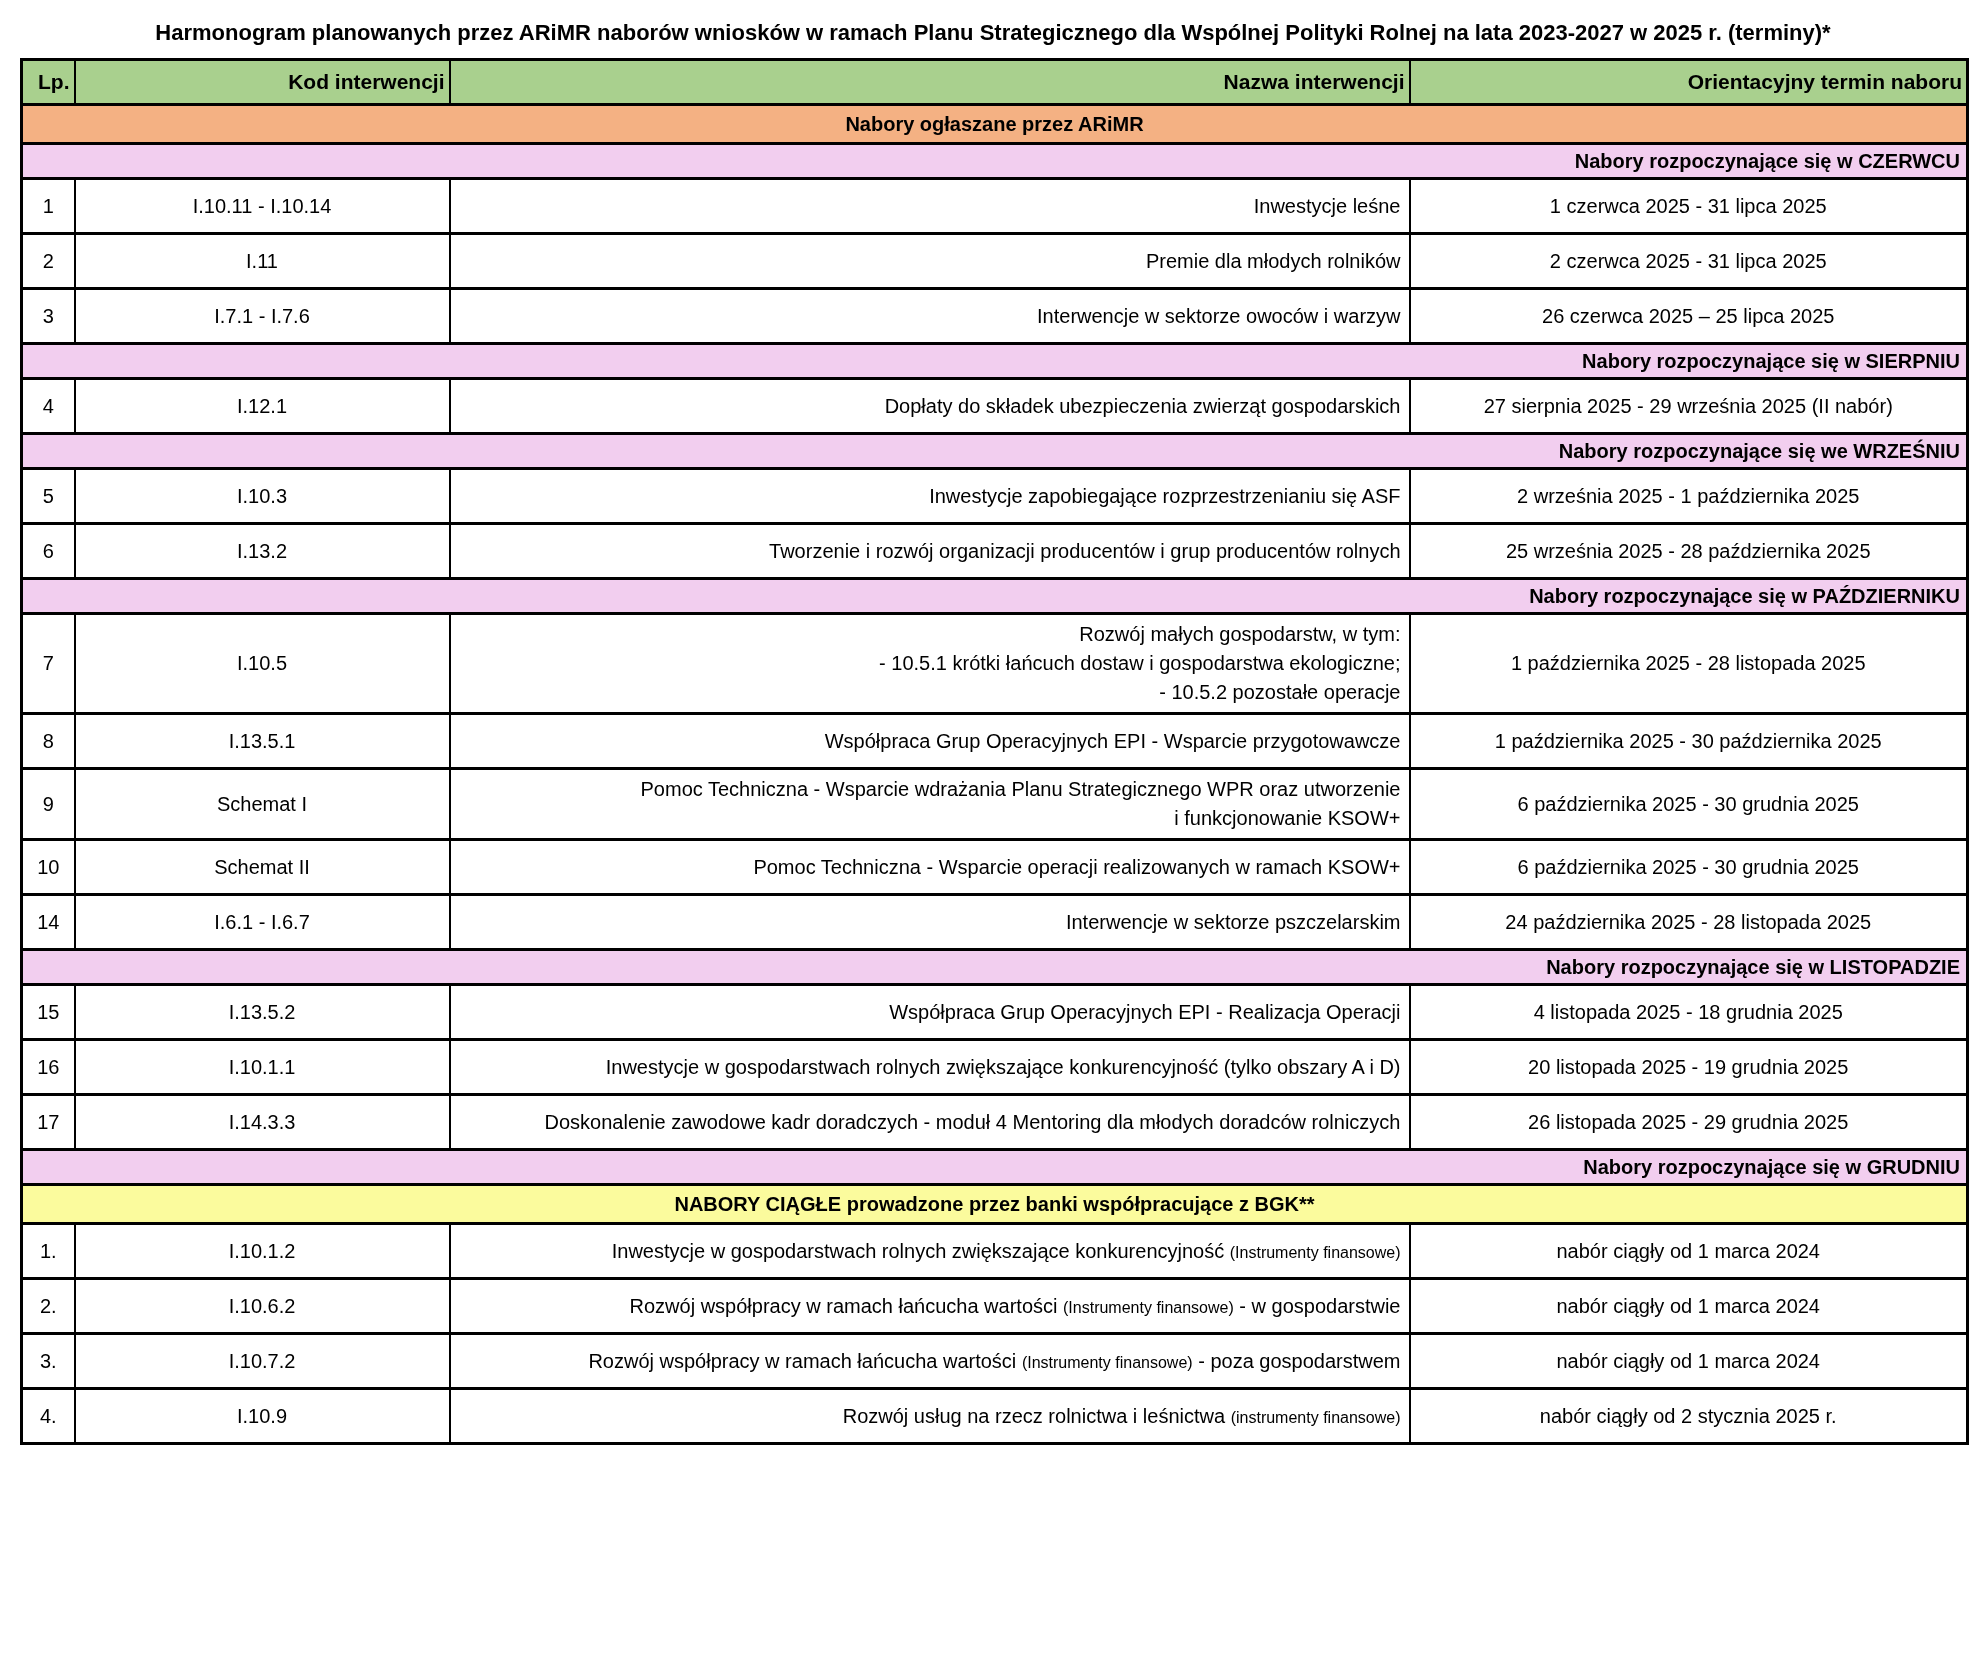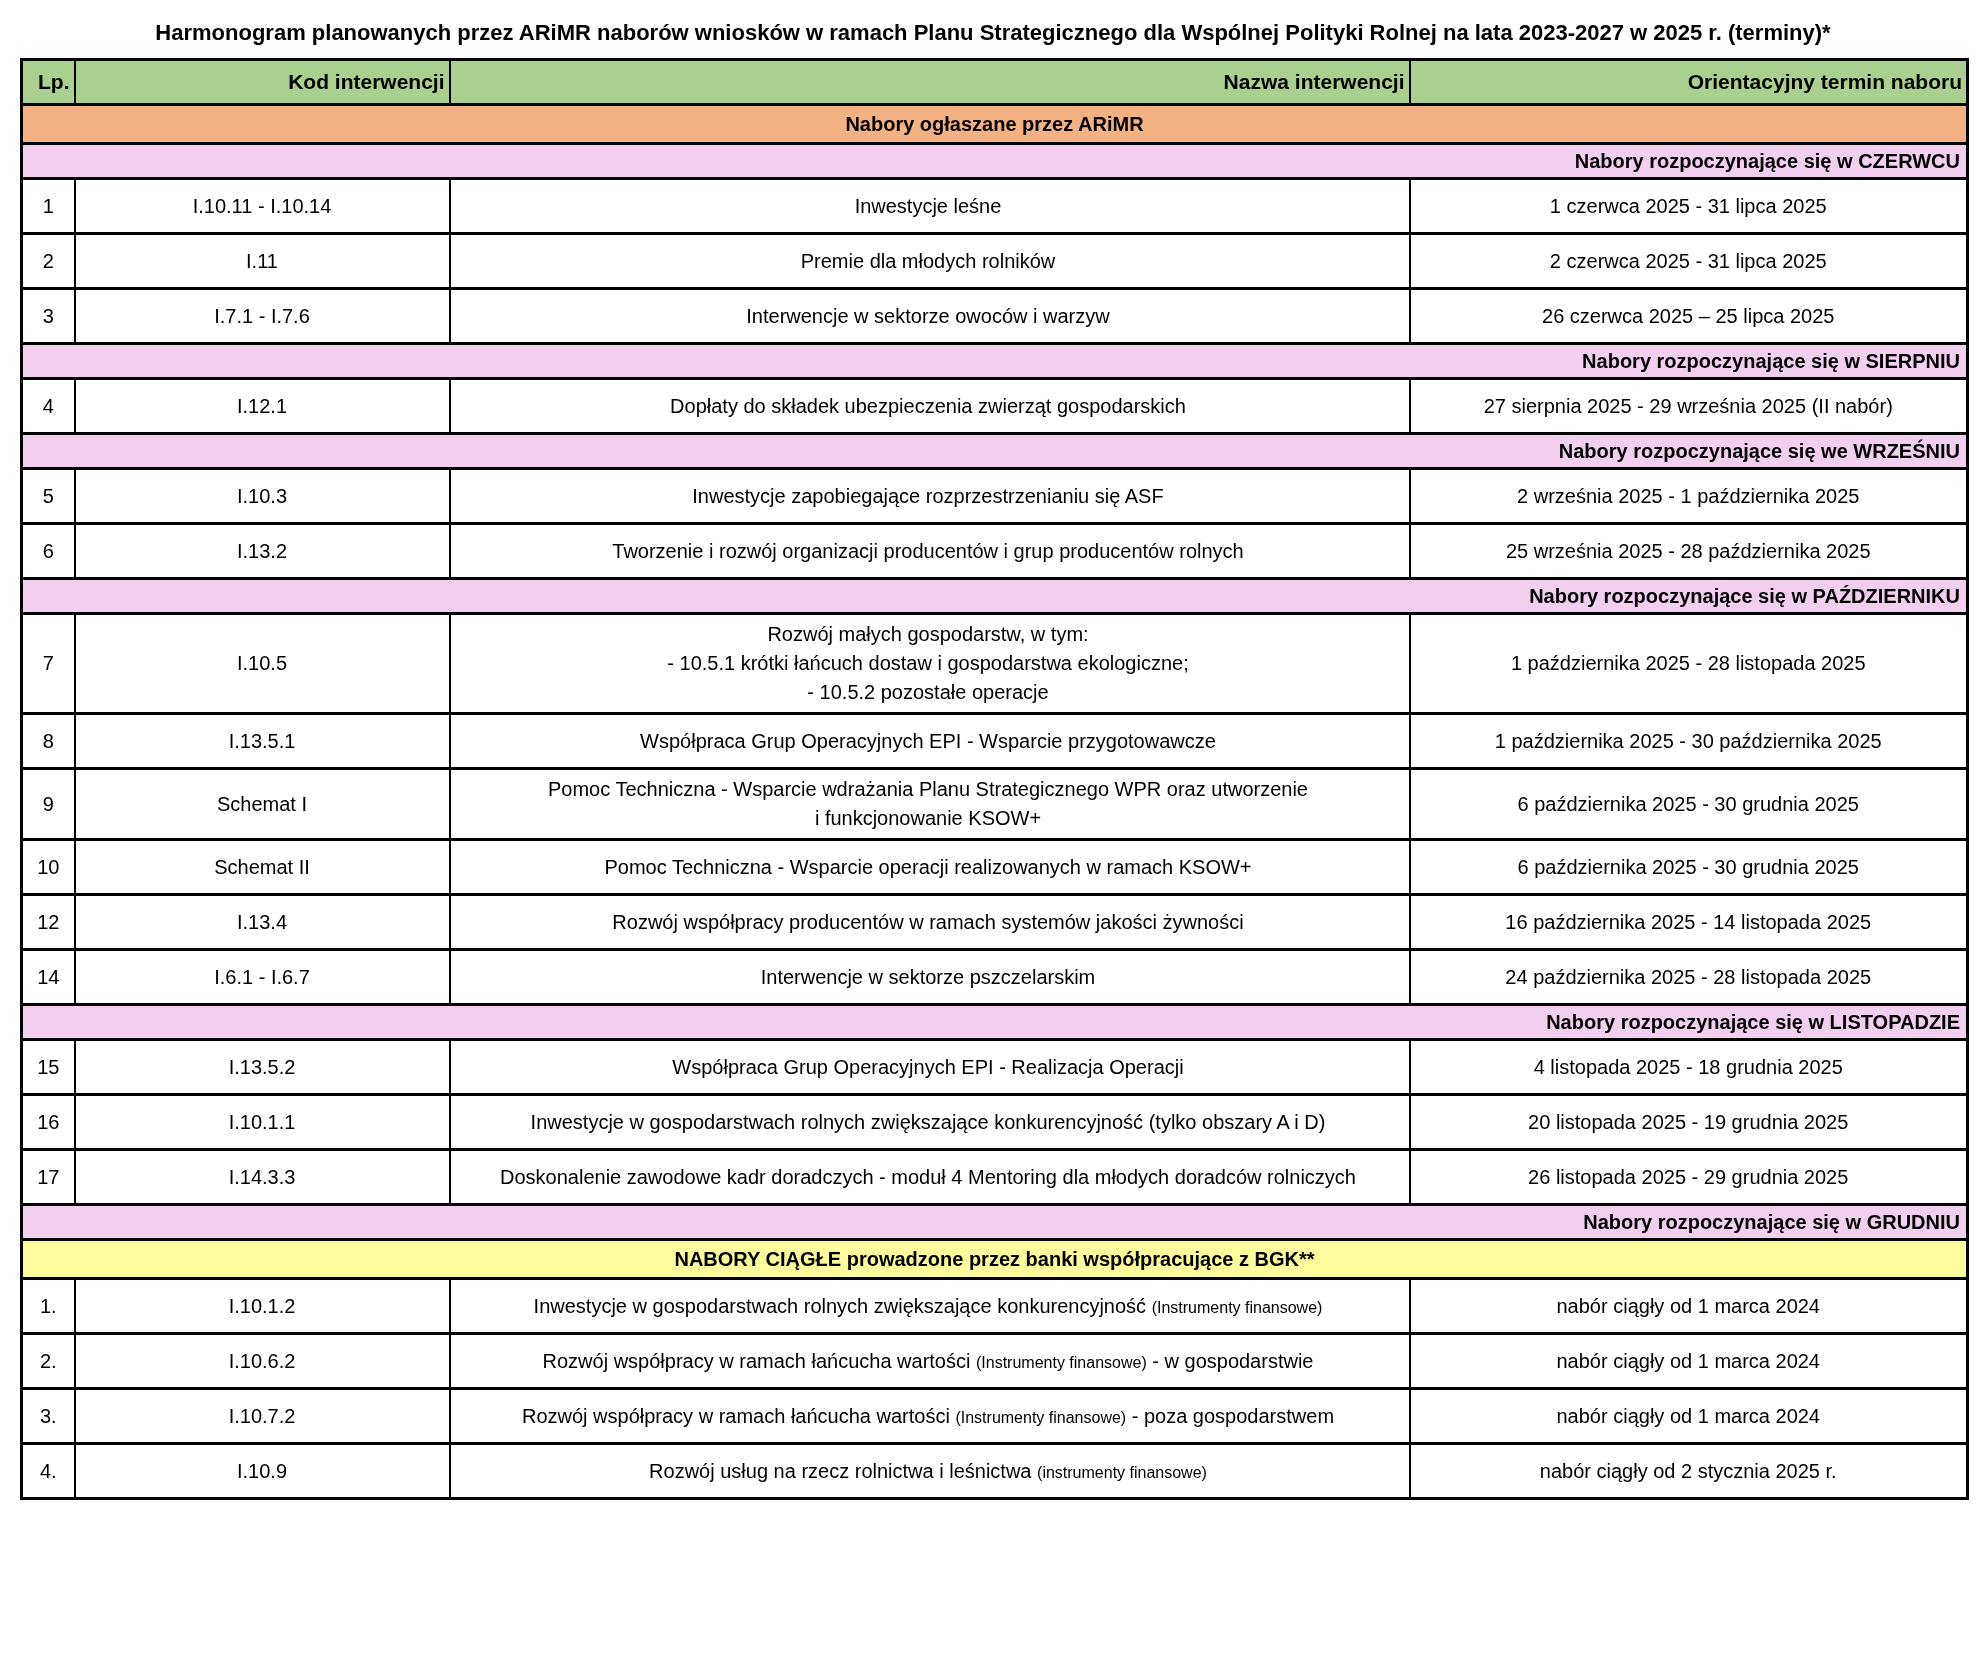--- a/index.html
+++ b/index.html
@@ -72,21 +72,21 @@
     height:42px;
     background:#fff;
   }
   tr.data td.lp,
   tr.data td.code,
   tr.data td.term{
     text-align:center;
     padding:4px 4px;
   }
   tr.data td.name{
-    text-align:center;
+    text-align:right;
     padding:5px 8px 5px 5px;
     line-height:1.45;
   }
   .small{font-size:16px;}
 </style>
 </head>
 <body>
 
 <div class="page">
   <div class="page-title">Harmonogram planowanych przez ARiMR naborów wniosków w ramach Planu Strategicznego dla Wspólnej Polityki Rolnej na lata 2023-2027 w 2025 r. (terminy)*</div>
@@ -199,28 +199,20 @@
         </tr>
         <tr class="data">
           <td class="lp">10</td>
           <td class="code">Schemat II</td>
           <td class="name">
             <div>Pomoc Techniczna - Wsparcie operacji realizowanych w ramach KSOW+</div>
           </td>
           <td class="term">6 października 2025 - 30 grudnia 2025</td>
         </tr>
         <tr class="data">
-          <td class="lp">12</td>
-          <td class="code">I.13.4</td>
-          <td class="name">
-            <div>Rozwój współpracy producentów w ramach systemów jakości żywności</div>
-          </td>
-          <td class="term">16 października 2025 - 14 listopada 2025</td>
-        </tr>
-        <tr class="data">
           <td class="lp">14</td>
           <td class="code">I.6.1 - I.6.7</td>
           <td class="name">
             <div>Interwencje w sektorze pszczelarskim</div>
           </td>
           <td class="term">24 października 2025 - 28 listopada 2025</td>
         </tr>
         <tr class="month">
           <td colspan="4">Nabory rozpoczynające się w LISTOPADZIE</td>
         </tr>

